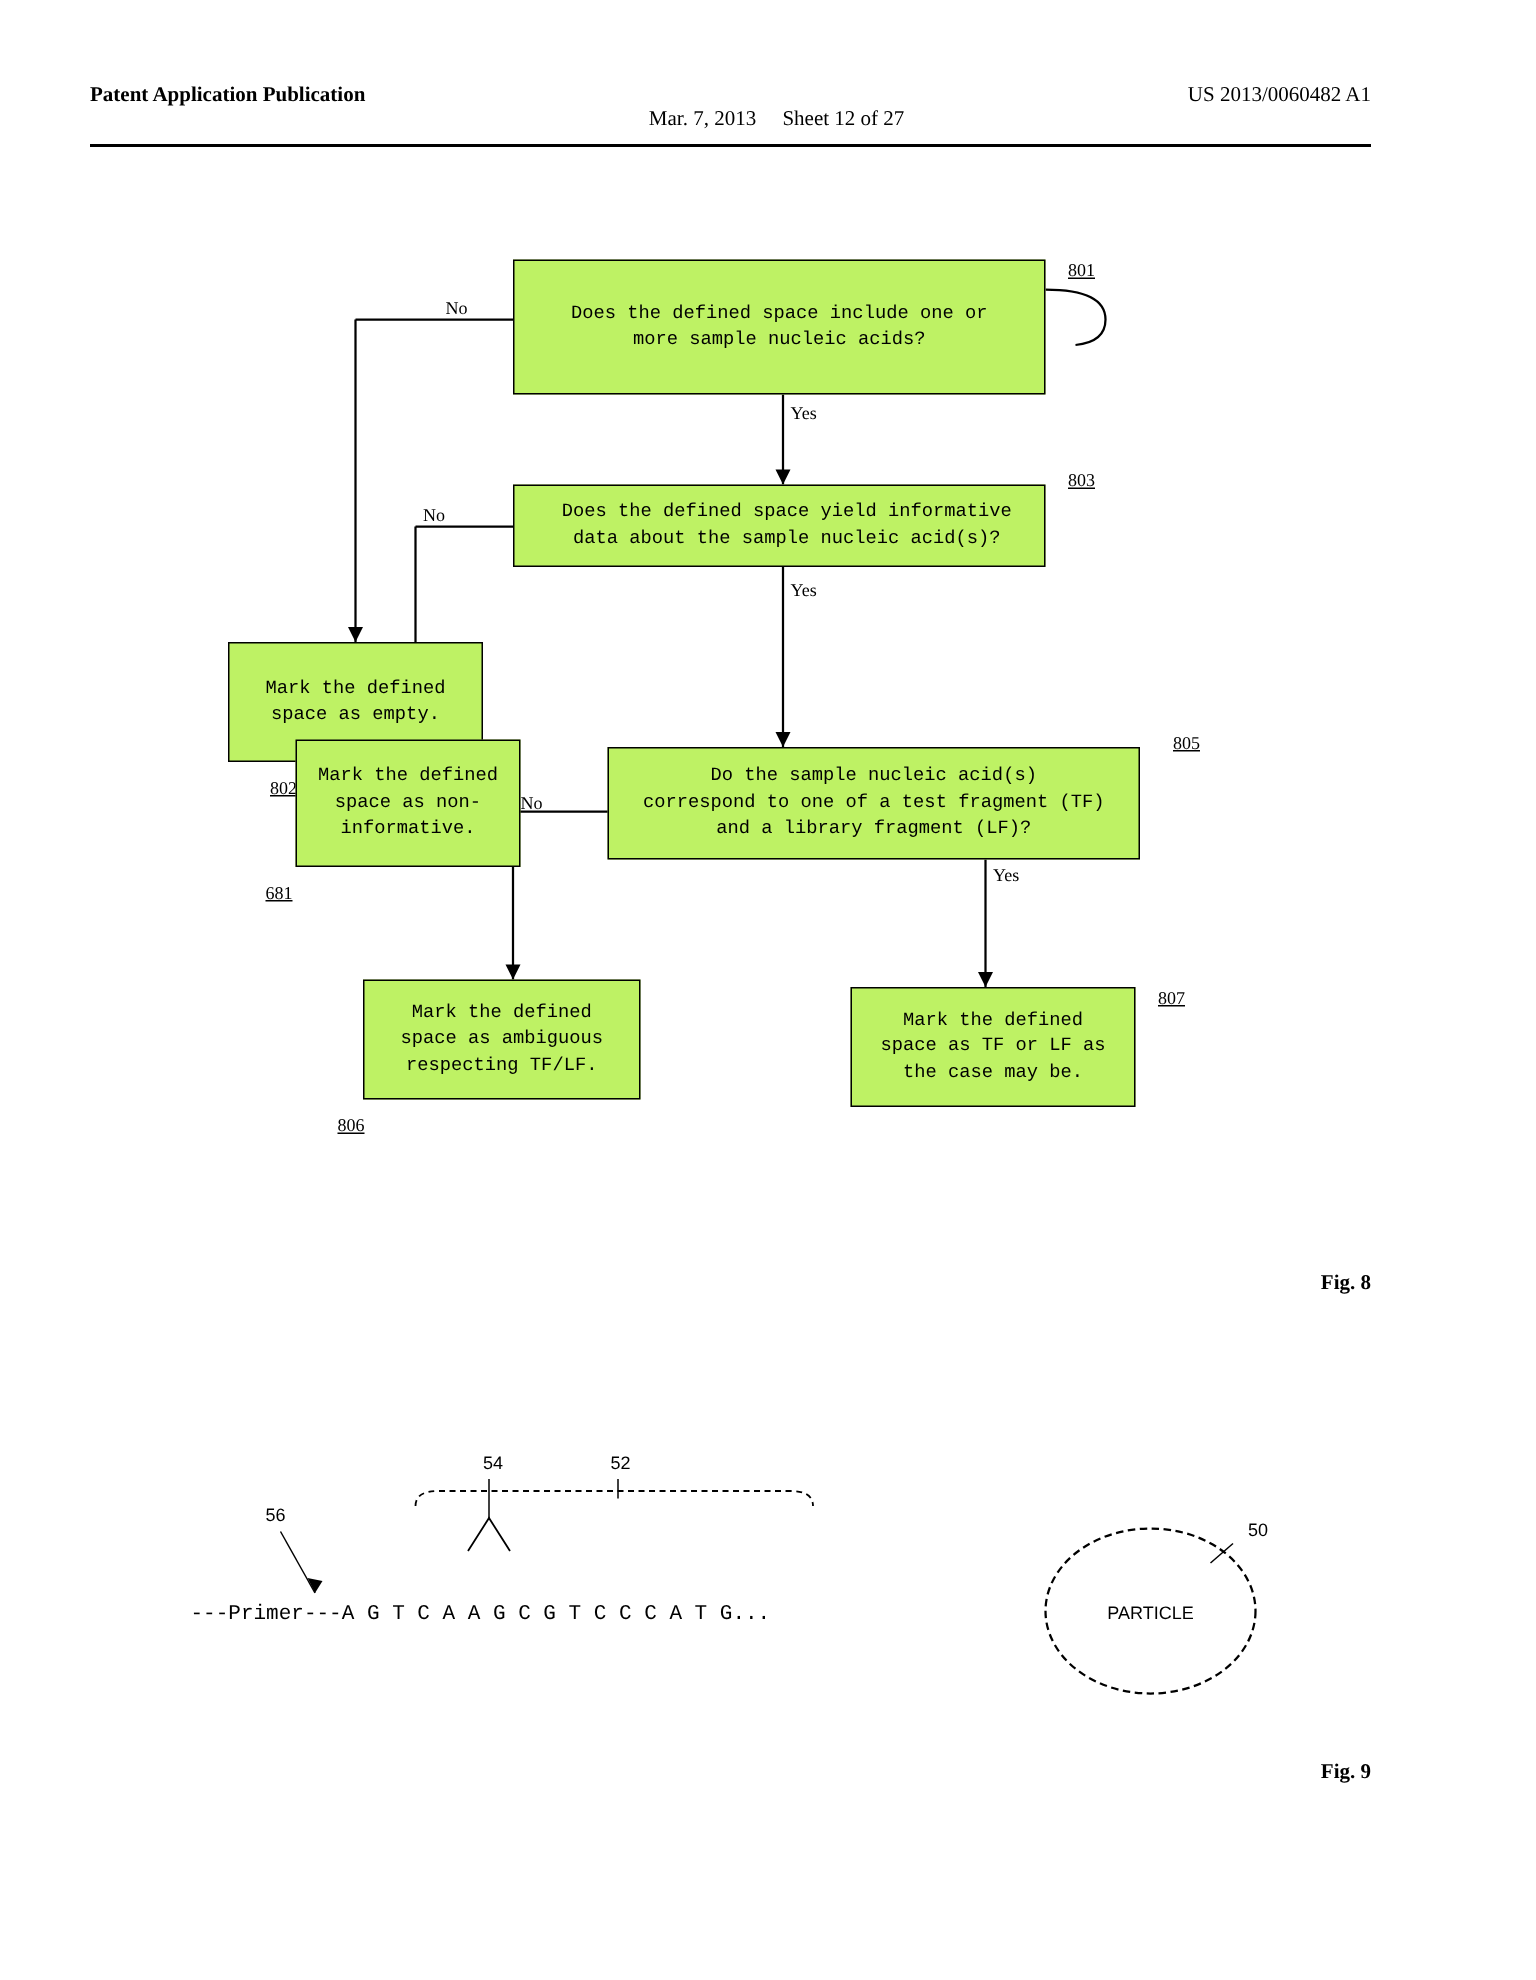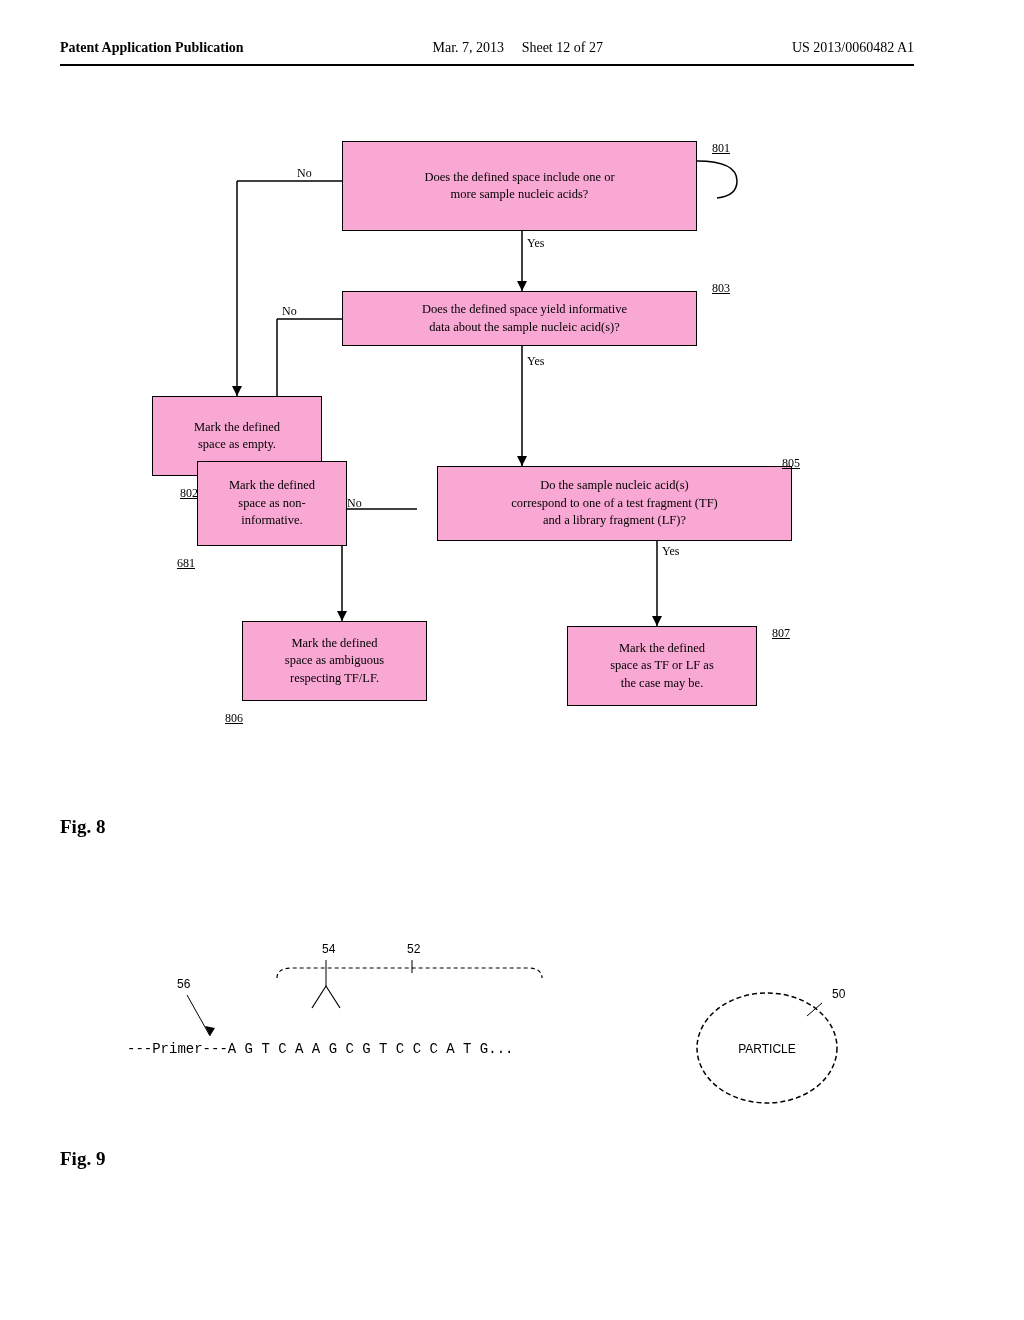--- a/index.html
+++ b/index.html
@@ -19,57 +19,58 @@
     .header {
       display: flex;
       justify-content: space-between;
       align-items: center;
       border-bottom: 2px solid #000;
       padding-bottom: 8px;
       margin-bottom: 60px;
       font-size: 14px;
     }
     .header-left { font-weight: bold; }
-    .header-center { font-size: 14px; }
+    .header-center { font-size: 14px; margin-top: 32px; }
     .header-right { font-size: 14px; }
 
     
     .flowchart-container {
       position: relative;
       width: 100%;
       margin-bottom: 40px;
     }
     .fig-label {
-      text-align: left;
-      font-size: 19px;
+      text-align: right;
+      font-size: 14px;
       font-weight: bold;
       margin-top: 10px;
       margin-bottom: 30px;
     }
 
     
     .fig8 {
       position: relative;
       width: 820px;
       height: 680px;
       margin: 0 auto;
     }
 
     
     .flow-box {
       position: absolute;
       border: 1.5px solid #000;
-      background: #f9a8d4;
+      background: #bef264;
       display: flex;
       align-items: center;
       justify-content: center;
       text-align: center;
       font-size: 12.5px;
       line-height: 1.4;
       padding: 8px 10px;
+      font-family: Liberation Mono, monospace;
     }
 
     
     .flow-svg {
       position: absolute;
       top: 0; left: 0;
       width: 100%;
       height: 100%;
       overflow: visible;
       pointer-events: none;
@@ -176,21 +177,21 @@
 
       <div class="arrow-label" style="left:450px; top:228px;">Yes</div>
 
       <div class="flow-box" style="left:120px; top:335px; width:150px; height:85px;">
         <span>Mark the defined<br>space as non-<br>informative.</span>
       </div>
       <div class="ref-num" style="left:100px; top:430px;">
         <span>681</span>
       </div>
 
-      <div class="flow-box" style="left:360px; top:340px; width:355px; height:75px;">
+      <div class="flow-box" style="left:328px; top:340px; width:355px; height:75px;">
         <span>Do the sample nucleic acid(s)<br>correspond to one of a test fragment (TF)<br>and a library fragment (LF)?</span>
       </div>
       <div class="ref-num" style="left:705px; top:330px;">
         <span>805</span>
       </div>
 
       <div class="arrow-label" style="left:270px; top:370px;">No</div>
 
       <div class="arrow-label" style="left:585px; top:418px;">Yes</div>
 

